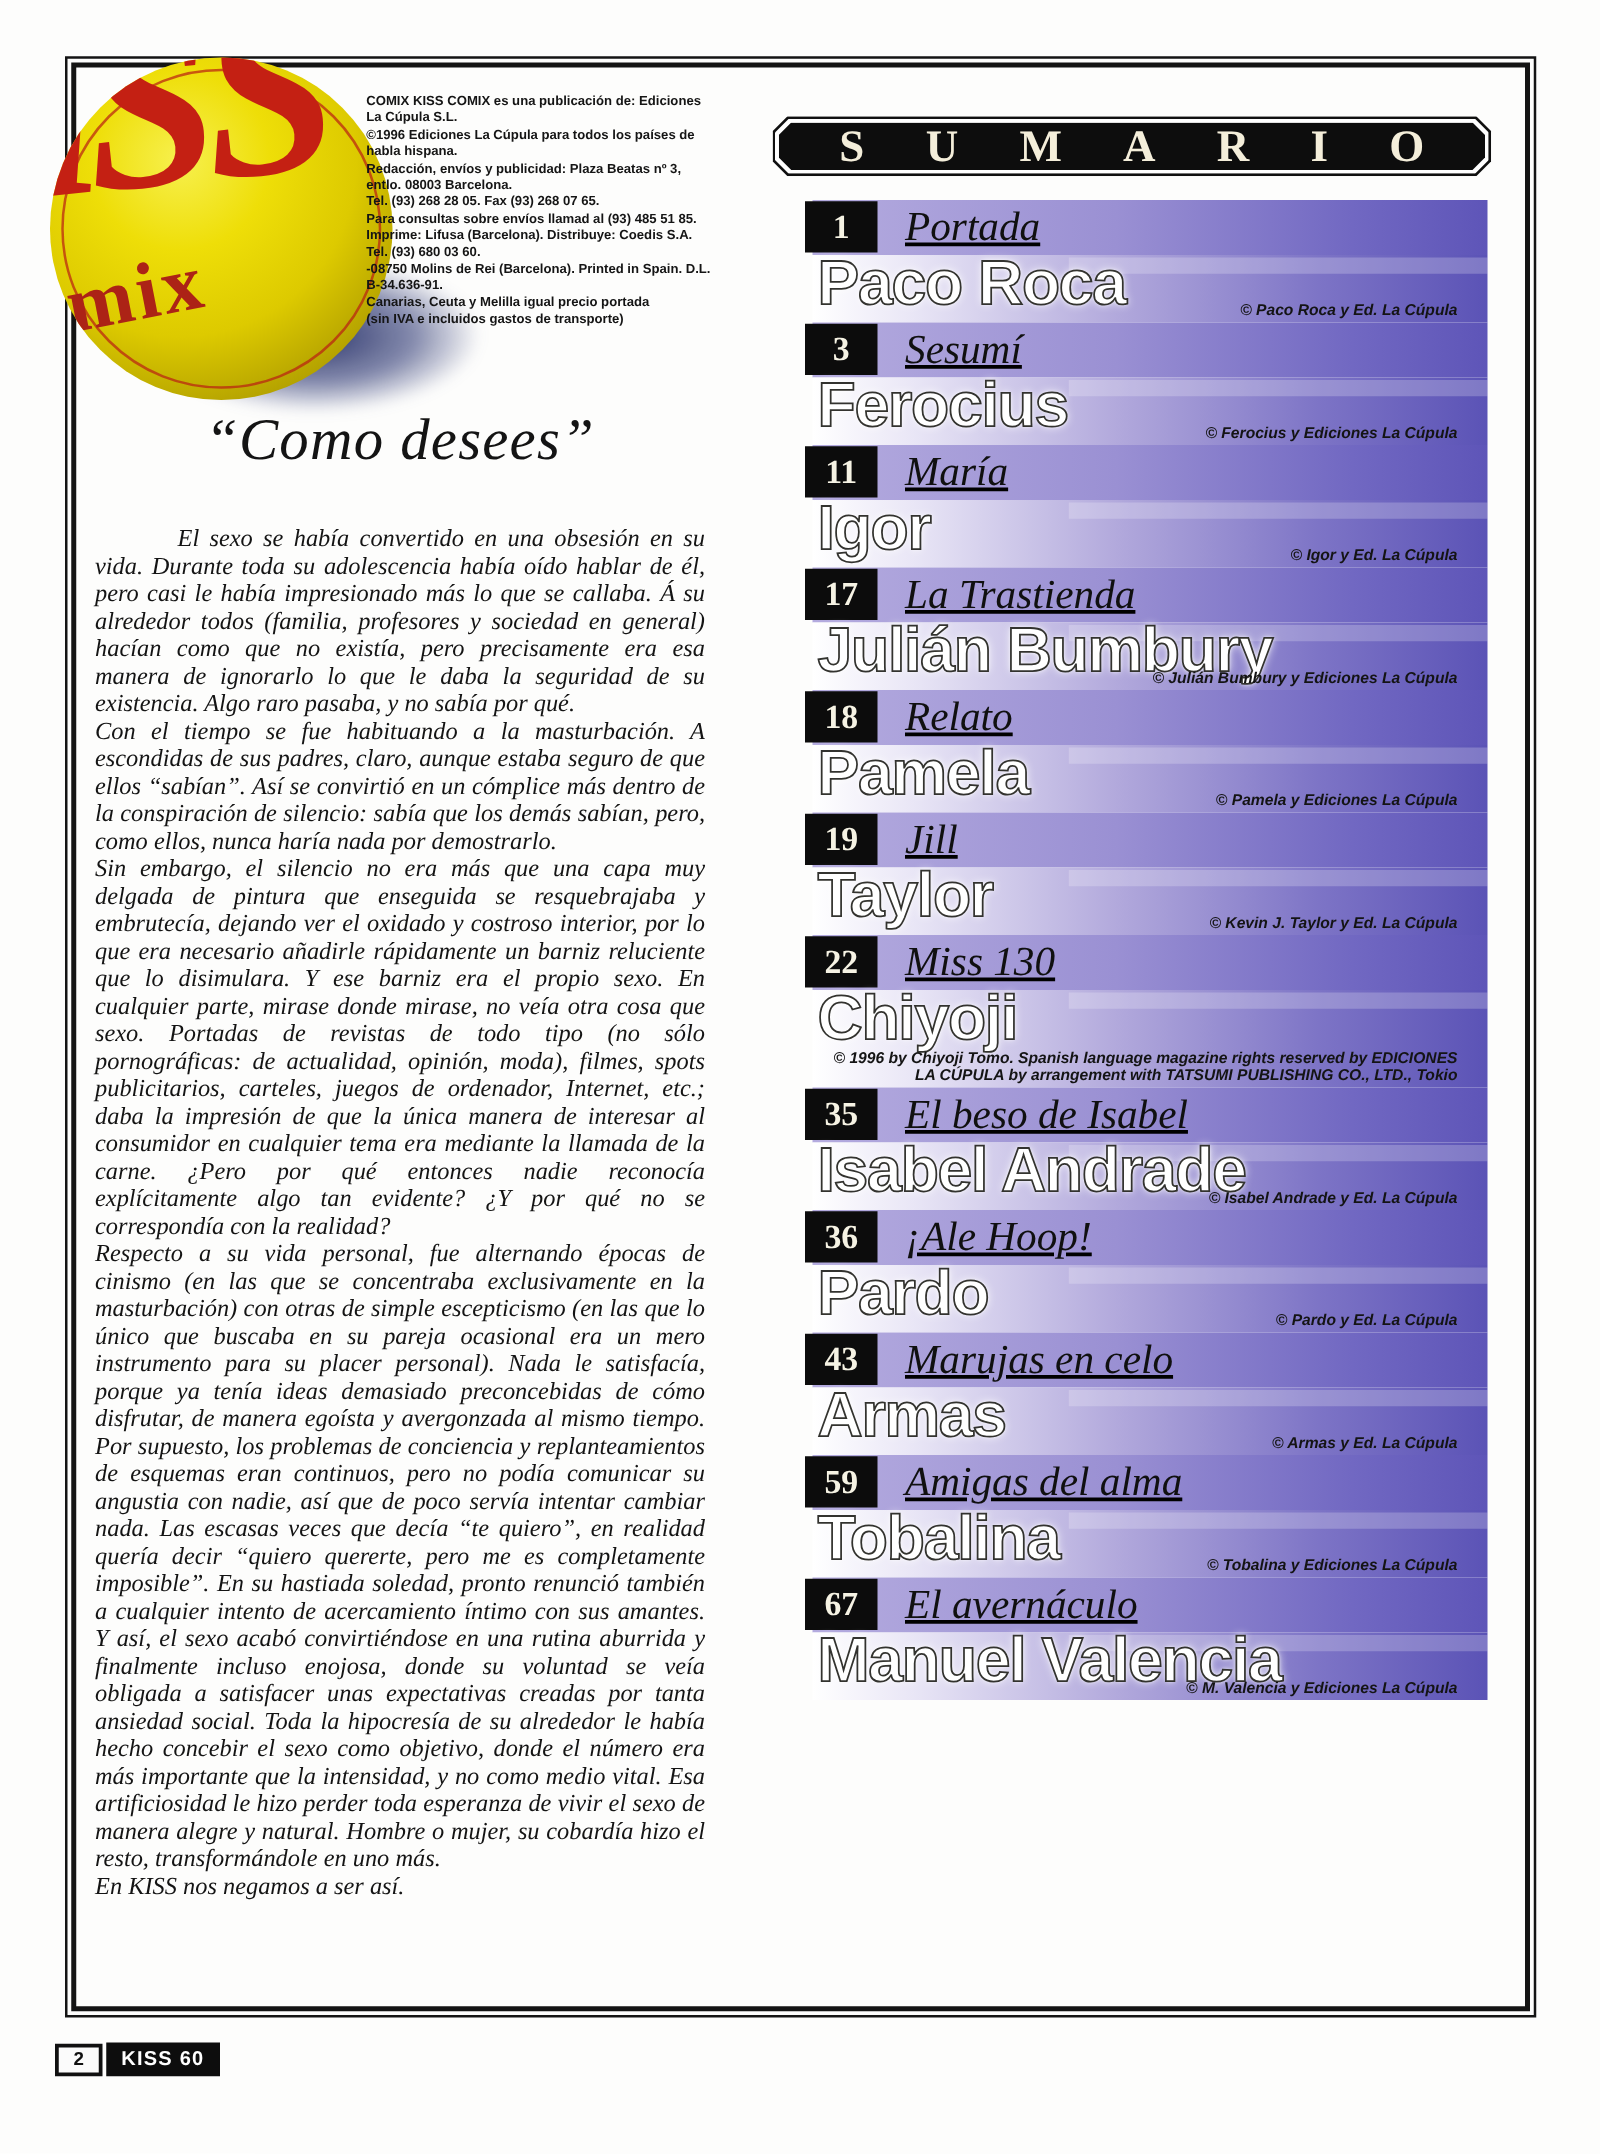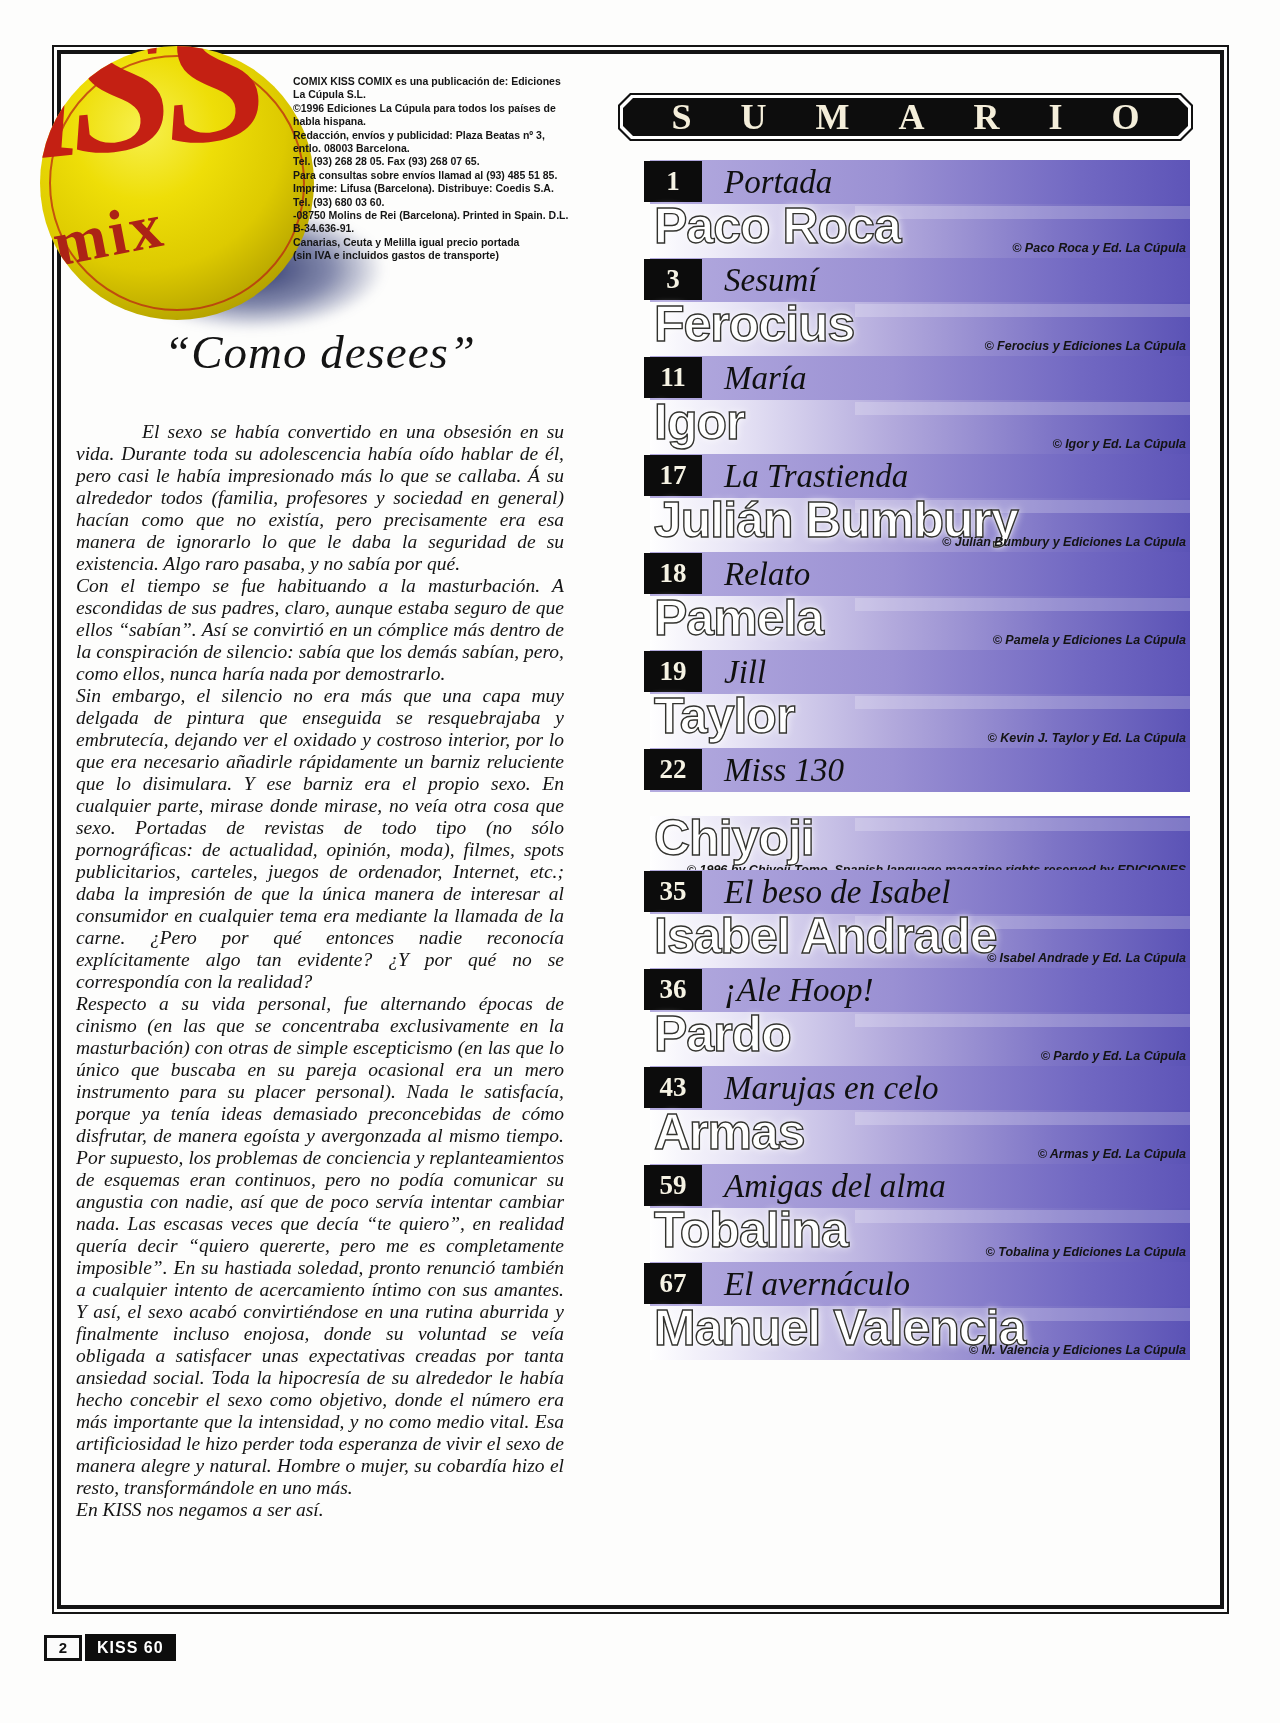--- a/index.html
+++ b/index.html
@@ -26,47 +26,47 @@
     font:bold 10.5px/13.4px "Liberation Sans",sans-serif;color:#151515;}
 
   
   .editorial{position:absolute;left:76px;top:328px;width:488px;color:#141414;}
   .editorial h1{margin:0 0 20px 0;font:italic 47px/1.05 "Liberation Serif",serif;font-weight:normal;
     text-align:center;letter-spacing:1px;}
   .editorial p{margin:0;font:italic 19.5px/22px "Liberation Serif",serif;text-align:justify;}
   .editorial p.indent{text-indent:66px;margin-top:44px;}
 
   
-  .sumario{position:absolute;left:618px;top:93px;width:575px;}
+  .sumario{position:absolute;left:618px;top:93px;width:575px;text-decoration:underline;}
   .sumario-bar{position:relative;height:48px;background:#101010;
     clip-path:polygon(12px 0,calc(100% - 12px) 0,100% 12px,100% calc(100% - 12px),calc(100% - 12px) 100%,12px 100%,0 calc(100% - 12px),0 12px);}
   .sumario-bar-gap{position:absolute;inset:2px;background:#ffffff;
     clip-path:polygon(11px 0,calc(100% - 11px) 0,100% 11px,100% calc(100% - 11px),calc(100% - 11px) 100%,11px 100%,0 calc(100% - 11px),0 11px);}
   .sumario-bar-core{position:absolute;inset:5px;background:#0d0d0d;display:flex;align-items:center;justify-content:center;
     clip-path:polygon(10px 0,calc(100% - 10px) 0,100% 10px,100% calc(100% - 10px),calc(100% - 10px) 100%,10px 100%,0 calc(100% - 10px),0 10px);}
   .sumario-title{font:bold 36px/1 "Liberation Serif",serif;color:#f4eeda;letter-spacing:49px;margin-right:-49px;}
 
   .entries{margin-top:19px;}
   .entry{position:relative;height:98px;width:543px;}
   .entry.tall{height:122px;}
   .entry-title-row{position:relative;height:44px;margin-left:32px;width:540px;
     background:linear-gradient(to right,#b4abdf 0%,#9a90d3 45%,#7168c2 80%,#5e55b8 100%);}
   .entry-num{position:absolute;left:-6px;top:1px;width:58px;height:41px;background:#0c0c0c;
     color:#f6f3e4;font:bold 27px/41px "Liberation Serif",serif;text-align:center;}
   .entry-title{display:block;padding-left:74px;font:italic 33px/44px "Liberation Serif",serif;
     color:#101010;white-space:nowrap;}
   .entry-author-row{position:relative;height:54px;margin-left:32px;width:540px;
     background:linear-gradient(to right,#ffffff 0%,#e9e6f6 15%,#b2a9dc 45%,#7d74c6 75%,#5b53b6 100%);}
-  .entry.tall .entry-author-row{height:78px;margin-top:24px;}
+  .entry.tall .entry-author-row{height:78px;}
   .entry-author-row::before{content:"";position:absolute;left:38%;right:0;top:2px;height:13px;
     background:rgba(255,255,255,.22);}
   .entry-author{position:absolute;left:4px;top:-5px;font:bold 50px/54px "Liberation Sans",sans-serif;
     color:#ffffff;-webkit-text-stroke:1.4px #33332f;letter-spacing:-1px;white-space:nowrap;
     text-shadow:0 0 8px rgba(255,255,255,.95),0 0 3px rgba(255,255,255,.9);text-align:center;}
-  .entry-credit{position:absolute;right:4px;bottom:3px;font:bold italic 12.5px/14px "Liberation Sans",sans-serif;
+  .entry-credit{position:absolute;right:24px;bottom:3px;font:bold italic 12.5px/14px "Liberation Sans",sans-serif;
     color:#141414;text-align:right;}
 
   
   .footer{position:absolute;left:44px;top:1634px;display:flex;align-items:center;gap:3px;}
   .pagenum{display:inline-block;min-width:32px;height:20px;border:3px solid #111;background:#fbfbfb;
     color:#111;font:bold 15px/20px "Liberation Sans",sans-serif;text-align:center;}
   .issue{display:inline-block;height:27px;background:#0d0d0d;color:#ffffff;
     font:bold 16px/27px "Liberation Sans",sans-serif;padding:0 12px;letter-spacing:1px;}
 </style>
 </head>

